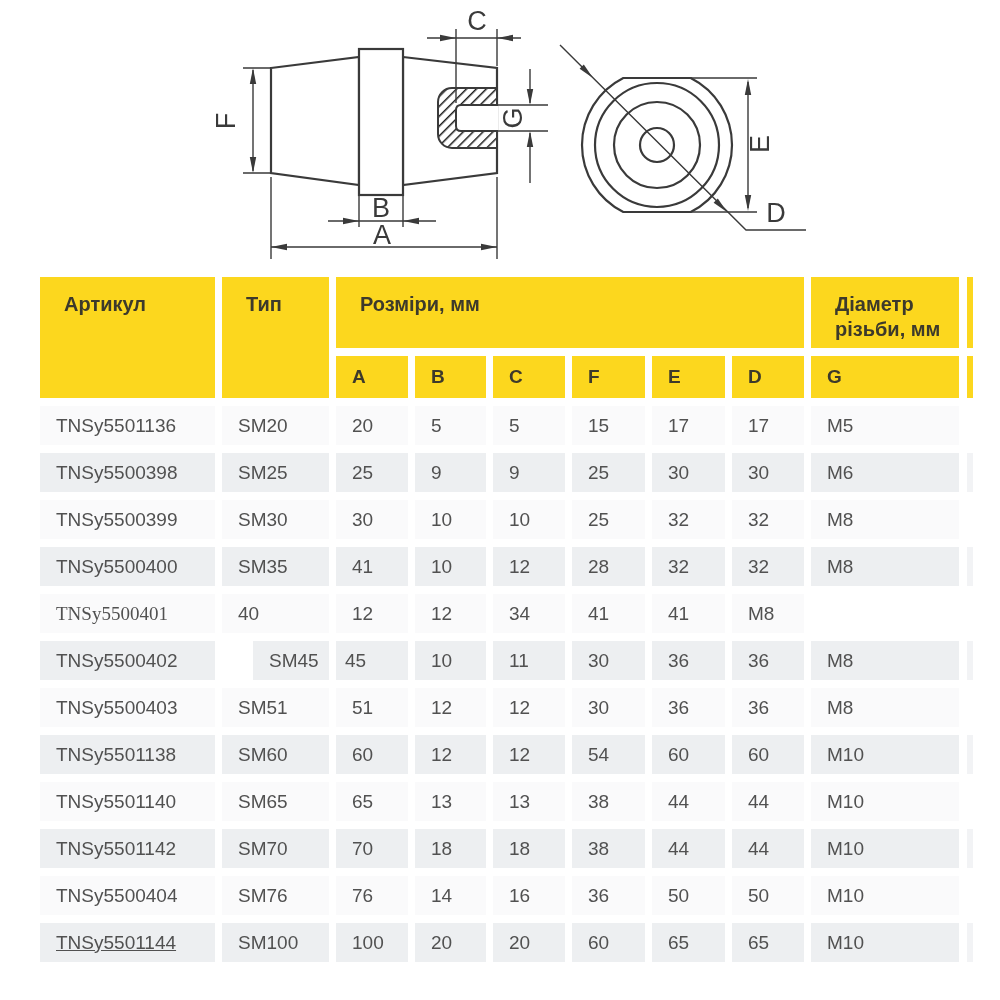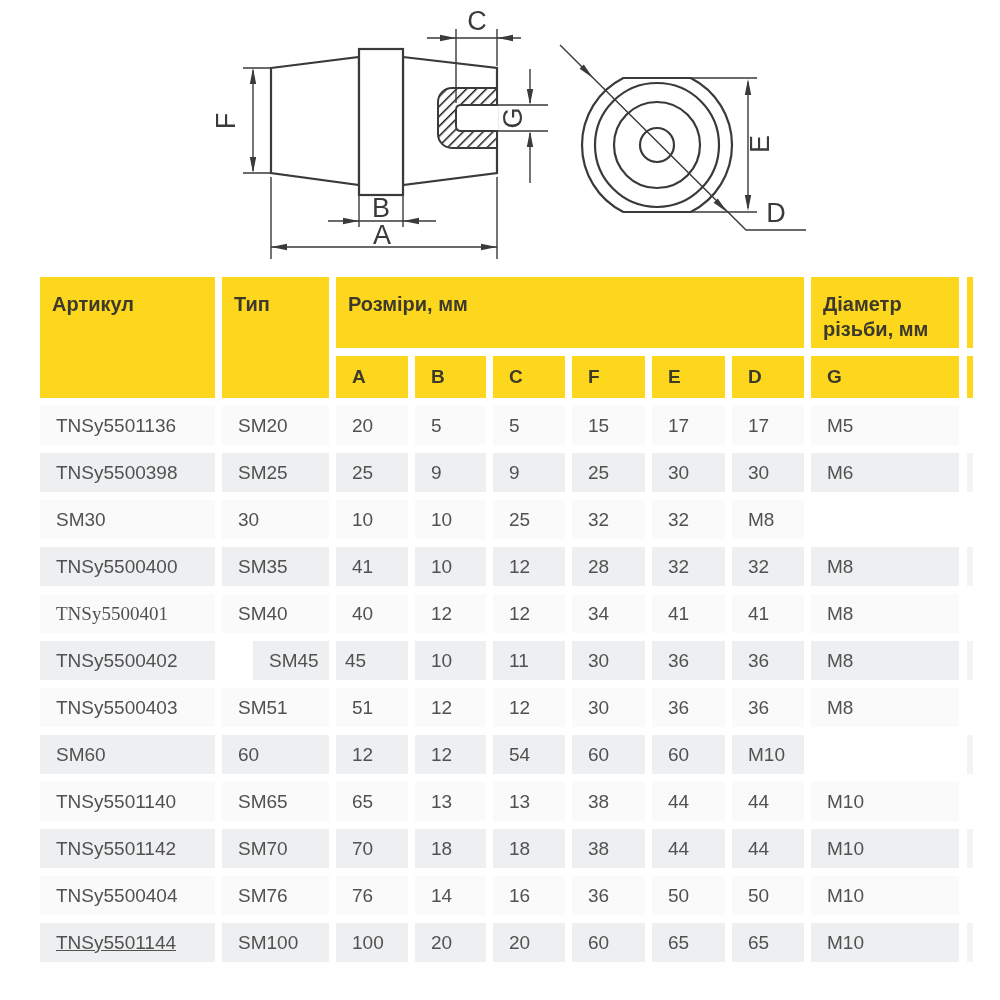--- a/index.html
+++ b/index.html
@@ -6,21 +6,21 @@
   .page{position:relative;width:1000px;height:1000px;background:#fff;overflow:hidden;
         font-family:"Liberation Sans",sans-serif;}
   #drawing{position:absolute;left:0;top:0;}
   .dimtext{font-family:"Liberation Sans",sans-serif;font-size:27px;fill:#3a3a3a;}
   .spec-table{position:absolute;left:40px;top:277px;width:919px;
       display:grid;
       grid-template-columns:175px 107px 72px 71px 72px 73px 73px 72px 148px;
       grid-template-rows:71px 42px repeat(12,39px);
       column-gap:7px;row-gap:8px;}
   .hcell{background:var(--yellow);color:var(--htext);font-weight:bold;font-size:20px;
-      padding:15px 10px 0 12px;line-height:1.25;box-sizing:border-box;}
+      padding:15px 10px 0 24px;line-height:1.25;box-sizing:border-box;}
   .cell-art{grid-row:1/3;grid-column:1;}
   .cell-type{grid-row:1/3;grid-column:2;}
   .cell-dims{grid-row:1;grid-column:3/9;}
   .cell-thread{grid-row:1;grid-column:9;}
   .sub{background:var(--yellow);color:var(--htext);font-weight:bold;font-size:19px;
       display:flex;align-items:center;padding-left:16px;box-sizing:border-box;grid-row:2;}
   .c{display:flex;align-items:center;padding-left:16px;box-sizing:border-box;
       font-size:19px;color:#515151;background:#fafafb;}
   .c.alt{background:#edeff1;}
   .sliver{position:absolute;left:967px;top:277px;width:6px;}
@@ -121,39 +121,39 @@
       <div class="c" style="grid-row: 3;">M5</div>
       <div class="c alt" style="grid-row: 4;">TNSy5500398</div>
       <div class="c alt" style="grid-row: 4;">SM25</div>
       <div class="c alt" style="grid-row: 4;">25</div>
       <div class="c alt" style="grid-row: 4;">9</div>
       <div class="c alt" style="grid-row: 4;">9</div>
       <div class="c alt" style="grid-row: 4;">25</div>
       <div class="c alt" style="grid-row: 4;">30</div>
       <div class="c alt" style="grid-row: 4;">30</div>
       <div class="c alt" style="grid-row: 4;">M6</div>
+      <div class="c" style="grid-row: 5;">TNSy5500399</div>
       <div class="c" style="grid-row: 5;">SM30</div>
       <div class="c" style="grid-row: 5;">30</div>
       <div class="c" style="grid-row: 5;">10</div>
       <div class="c" style="grid-row: 5;">10</div>
       <div class="c" style="grid-row: 5;">25</div>
       <div class="c" style="grid-row: 5;">32</div>
       <div class="c" style="grid-row: 5;">32</div>
       <div class="c" style="grid-row: 5;">M8</div>
       <div class="c alt" style="grid-row: 6;">TNSy5500400</div>
       <div class="c alt" style="grid-row: 6;">SM35</div>
       <div class="c alt" style="grid-row: 6;">41</div>
       <div class="c alt" style="grid-row: 6;">10</div>
       <div class="c alt" style="grid-row: 6;">12</div>
       <div class="c alt" style="grid-row: 6;">28</div>
       <div class="c alt" style="grid-row: 6;">32</div>
       <div class="c alt" style="grid-row: 6;">32</div>
       <div class="c alt" style="grid-row: 6;">M8</div>
       <div class="c" style="grid-row: 7; font-family: Liberation Serif, serif;">TNSy5500401</div>
-      <div class="c" style="grid-row: 7;">SM40</div>
       <div class="c" style="grid-row: 7;">40</div>
       <div class="c" style="grid-row: 7;">12</div>
       <div class="c" style="grid-row: 7;">12</div>
       <div class="c" style="grid-row: 7;">34</div>
       <div class="c" style="grid-row: 7;">41</div>
       <div class="c" style="grid-row: 7;">41</div>
       <div class="c" style="grid-row: 7;">M8</div>
       <div class="c alt" style="grid-row: 8;">TNSy5500402</div>
       <div class="c alt" style="grid-row: 8; margin-left: 31px;">SM45</div>
       <div class="c alt" style="grid-row: 8; padding-left: 9px;">45</div>
@@ -165,20 +165,21 @@
       <div class="c alt" style="grid-row: 8;">M8</div>
       <div class="c" style="grid-row: 9;">TNSy5500403</div>
       <div class="c" style="grid-row: 9;">SM51</div>
       <div class="c" style="grid-row: 9;">51</div>
       <div class="c" style="grid-row: 9;">12</div>
       <div class="c" style="grid-row: 9;">12</div>
       <div class="c" style="grid-row: 9;">30</div>
       <div class="c" style="grid-row: 9;">36</div>
       <div class="c" style="grid-row: 9;">36</div>
       <div class="c" style="grid-row: 9;">M8</div>
+      <div class="c alt" style="grid-row: 10;">TNSy5501138</div>
       <div class="c alt" style="grid-row: 10;">SM60</div>
       <div class="c alt" style="grid-row: 10;">60</div>
       <div class="c alt" style="grid-row: 10;">12</div>
       <div class="c alt" style="grid-row: 10;">12</div>
       <div class="c alt" style="grid-row: 10;">54</div>
       <div class="c alt" style="grid-row: 10;">60</div>
       <div class="c alt" style="grid-row: 10;">60</div>
       <div class="c alt" style="grid-row: 10;">M10</div>
       <div class="c" style="grid-row: 11;">TNSy5501140</div>
       <div class="c" style="grid-row: 11;">SM65</div>

